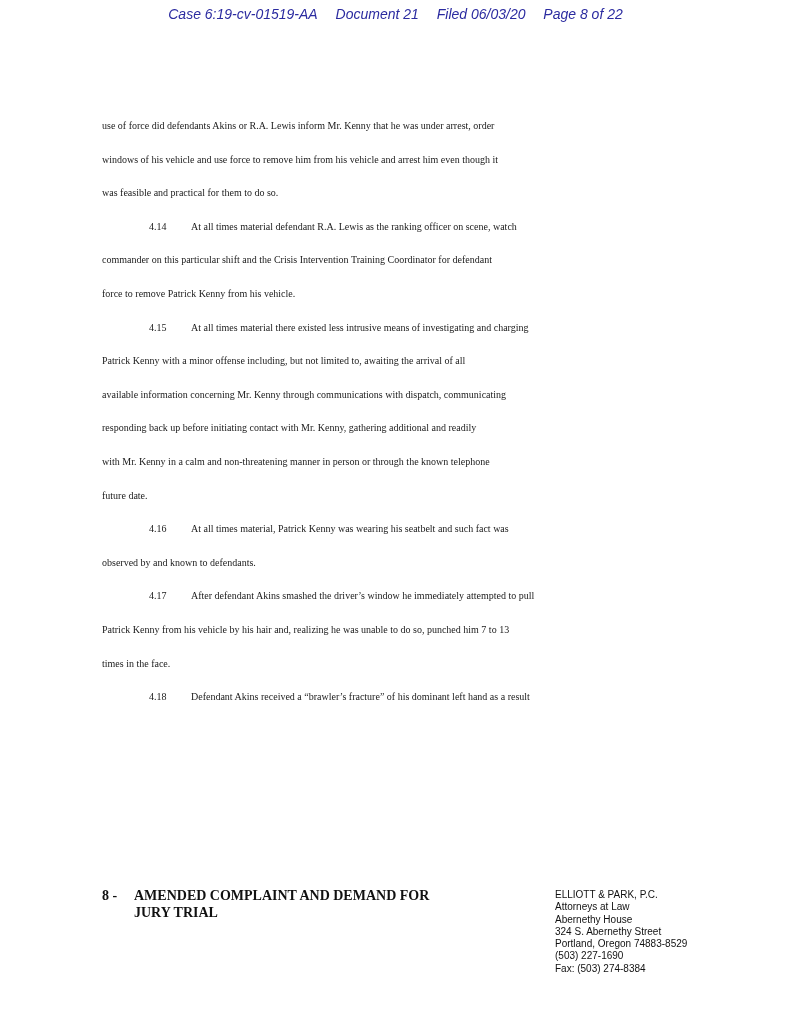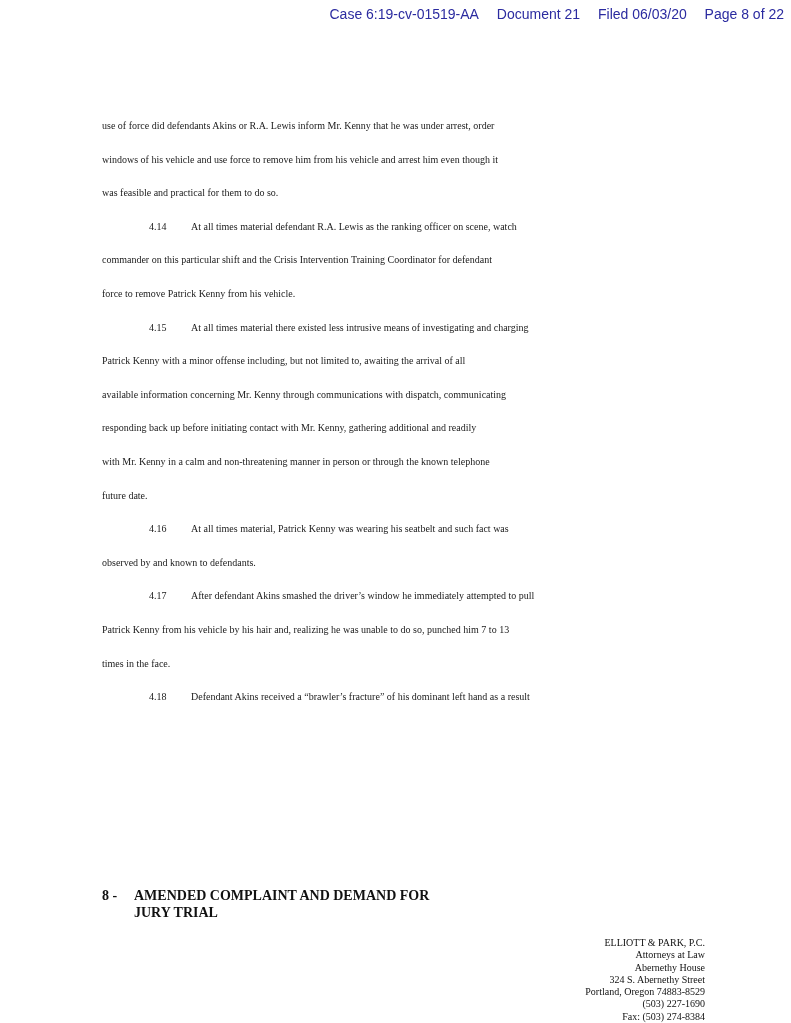--- a/index.html
+++ b/index.html
@@ -1,40 +1,41 @@
 <!DOCTYPE html>
 <html><head>
   <meta charset="utf-8">
   <style>
     html, body { margin: 0; padding: 0; background: #ffffff; }
     body { width: 791px; height: 1023px; position: relative; overflow: hidden; }
     .header {
-      position: absolute; top: 6px; left: 0; width: 791px; text-align: right;
+      position: absolute; top: 6px; left: 0; width: 791px; text-align: center;
       font-family: "Liberation Sans", sans-serif; font-size: 14px; color: #2b2ba0;
       white-space: nowrap;
+      font-style: italic;
     }
     .header span { margin: 0 7px; }
     .body-text {
       position: absolute; left: 102px; top: 109px; width: 610px;
       font-family: "Liberation Serif", serif; font-size: 10px; color: #1a1a1a;
       line-height: 33.6px;
     }
     .line { white-space: nowrap; height: 33.6px; }
     .indent { padding-left: 47px; }
     .num { display: inline-block; width: 42px; }
     .footer-left {
       position: absolute; left: 102px; top: 887px;
       font-family: "Liberation Serif", serif; font-weight: bold; font-size: 14px; color: #111;
       line-height: 17px;
     }
     .footer-left .pg { display: inline-block; width: 32px; }
     .footer-left .t2 { padding-left: 32px; }
     .footer-right {
-      position: absolute; left: 555px; top: 937px; width: 150px; text-align: right;
-      font-family: Liberation Serif, serif; font-size: 10px; color: #111; line-height: 12.3px;
+      position: absolute; left: 555px; top: 889px; width: 150px; text-align: left;
+      font-family: Liberation Sans, sans-serif; font-size: 10px; color: #111; line-height: 12.3px;
     }
   </style>
 </head>
 <body>
 
 <div class="header">
   <span>Case 6:19-cv-01519-AA</span>
   <span>Document 21</span>
   <span>Filed 06/03/20</span>
   <span>Page 8 of 22</span>

